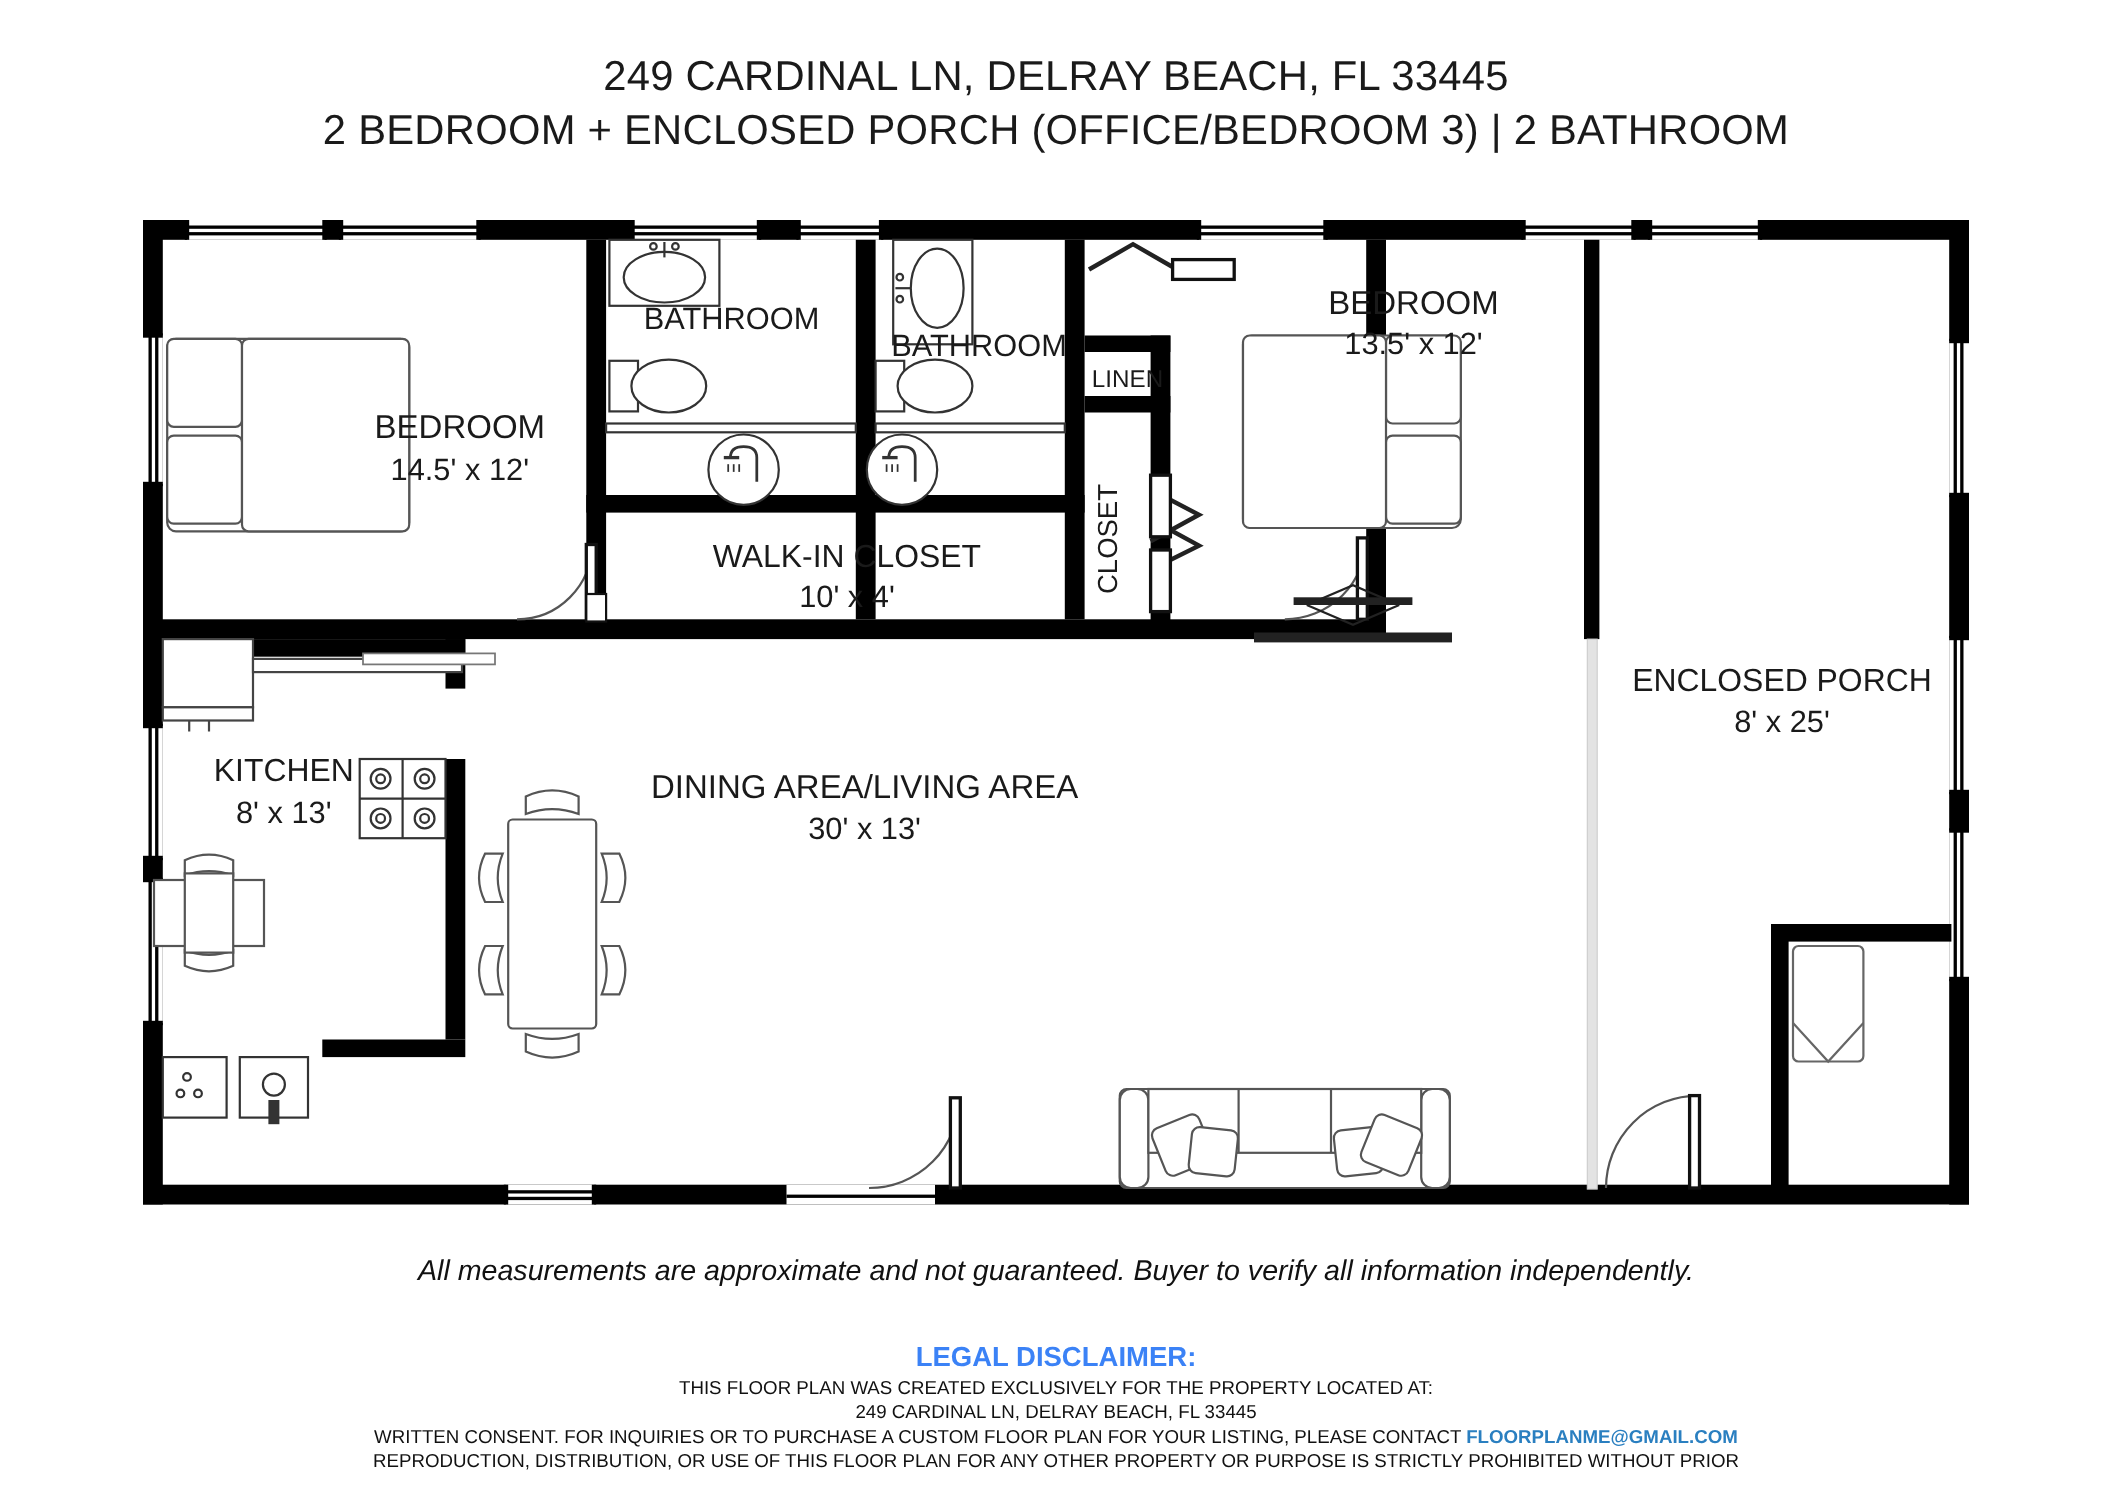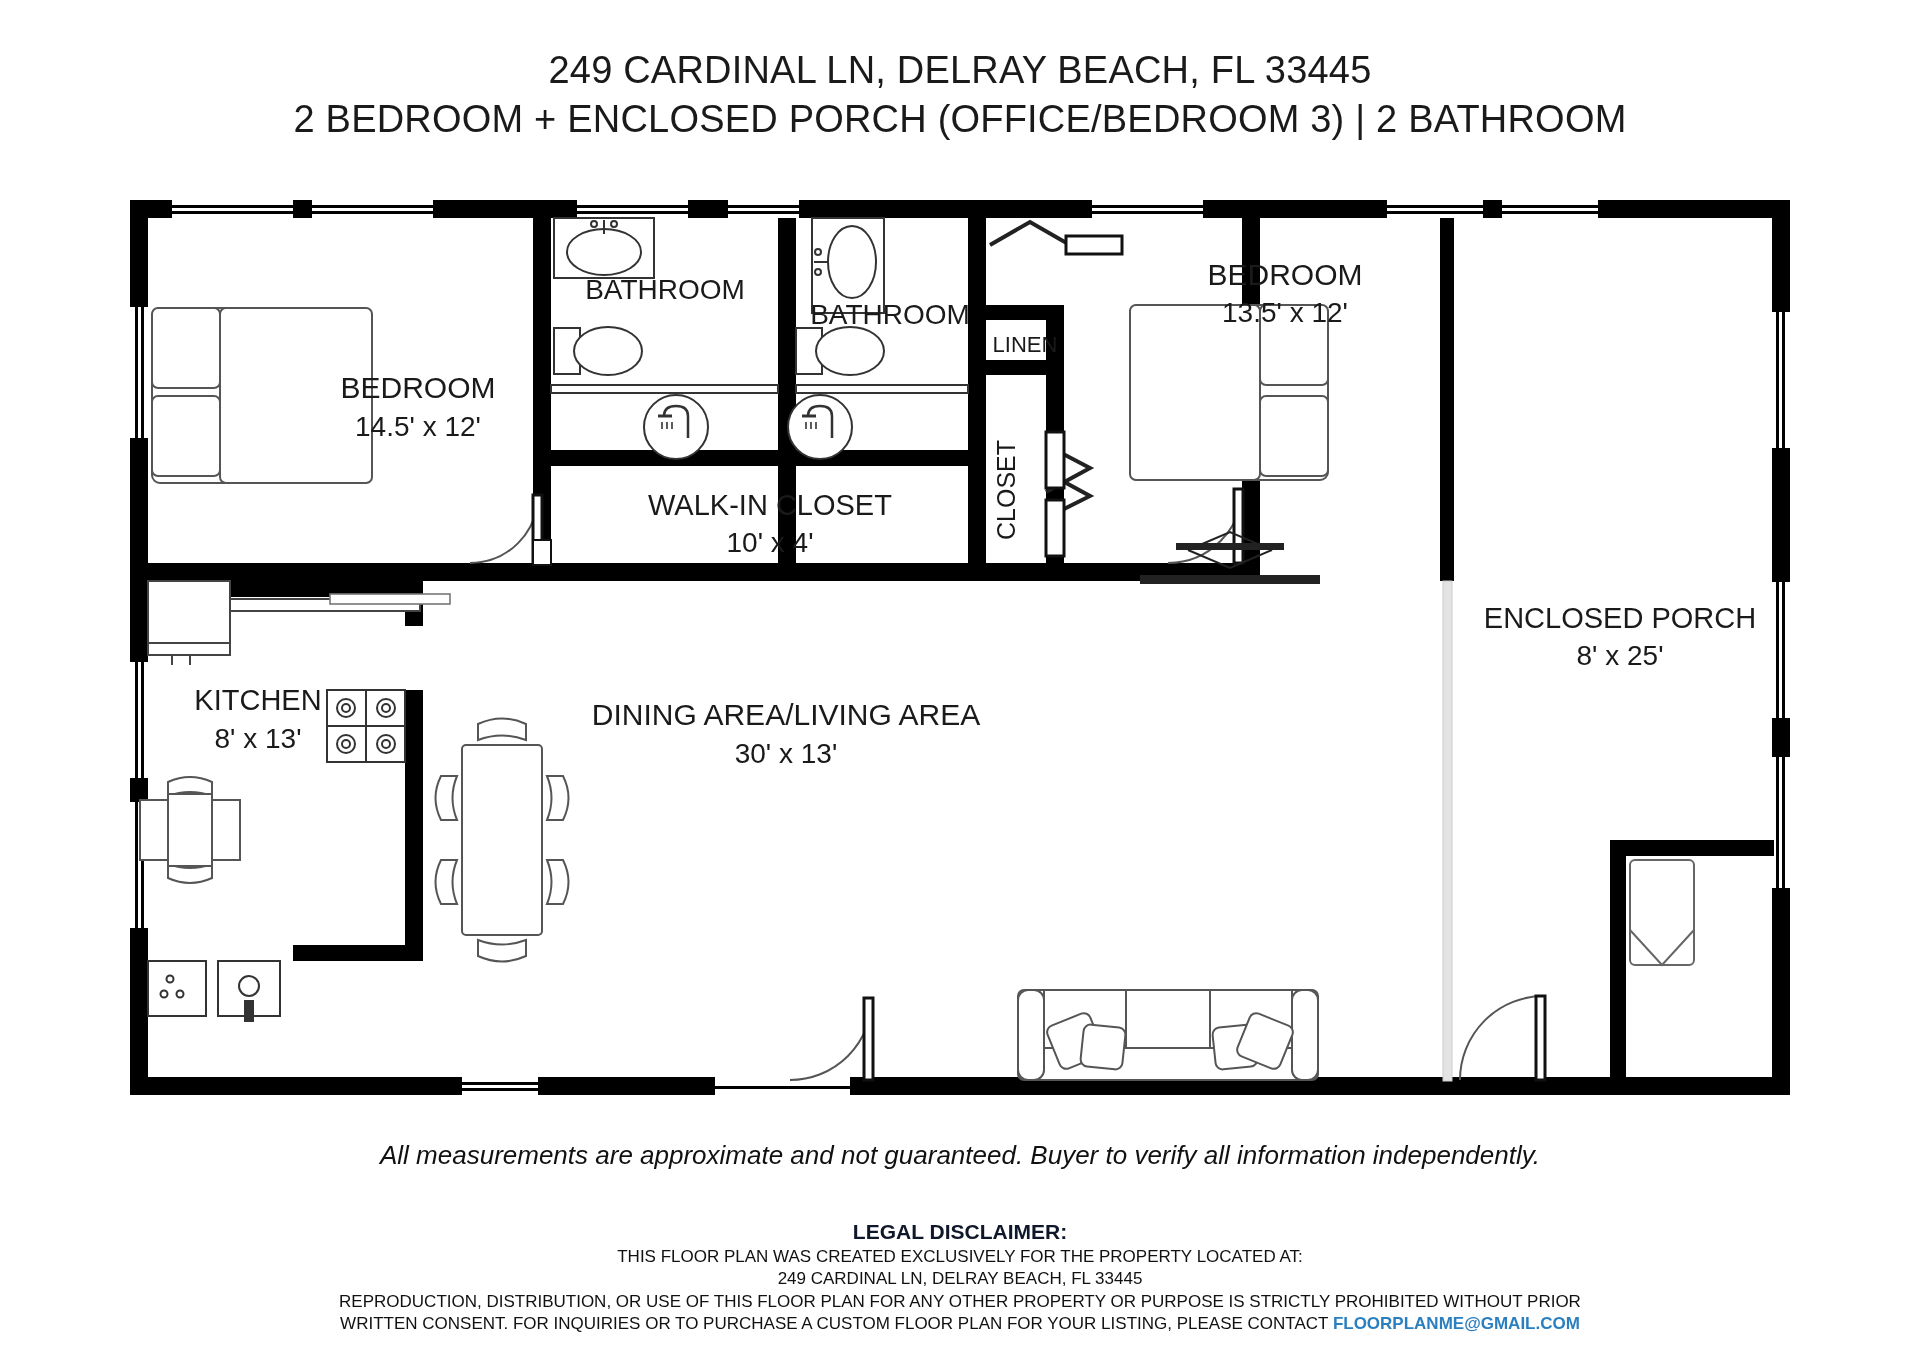--- a/index.html
+++ b/index.html
@@ -64,23 +64,23 @@
   }
   .legal-block {
     position: absolute;
     left: 0;
     top: 1218px;
     width: 1920px;
     text-align: center;
     line-height: 1.32;
   }
   .legal-head {
-    font-size: 21px;
+    font-size: 25px;
     font-weight: bold;
-    color: #0f172a;
+    color: #3b82f6;
   }
   .legal-line {
     font-size: 17px;
     color: #111;
     white-space: nowrap;
   }
   .email-link {
     color: #2a7fc0;
     font-weight: bold;
   }
@@ -459,17 +459,17 @@
 
     </svg>
   </div>
 
   <div class="approx-note">All measurements are approximate and not guaranteed. Buyer to verify all information independently.</div>
 
   <div class="legal-block">
     <div class="legal-head">LEGAL DISCLAIMER:</div>
     <div class="legal-line">THIS FLOOR PLAN WAS CREATED EXCLUSIVELY FOR THE PROPERTY LOCATED AT:</div>
     <div class="legal-line">249 CARDINAL LN, DELRAY BEACH, FL 33445</div>
+    <div class="legal-line"><span>WRITTEN CONSENT. FOR INQUIRIES OR TO PURCHASE A CUSTOM FLOOR PLAN FOR YOUR LISTING, PLEASE CONTACT </span><span class="email-link">FLOORPLANME@GMAIL.COM</span></div>
     <div class="legal-line">REPRODUCTION, DISTRIBUTION, OR USE OF THIS FLOOR PLAN FOR ANY OTHER PROPERTY OR PURPOSE IS STRICTLY PROHIBITED WITHOUT PRIOR</div>
-    <div class="legal-line"><span>WRITTEN CONSENT. FOR INQUIRIES OR TO PURCHASE A CUSTOM FLOOR PLAN FOR YOUR LISTING, PLEASE CONTACT </span><span class="email-link">FLOORPLANME@GMAIL.COM</span></div>
   </div>
 
 </div>
 
 </body></html>

